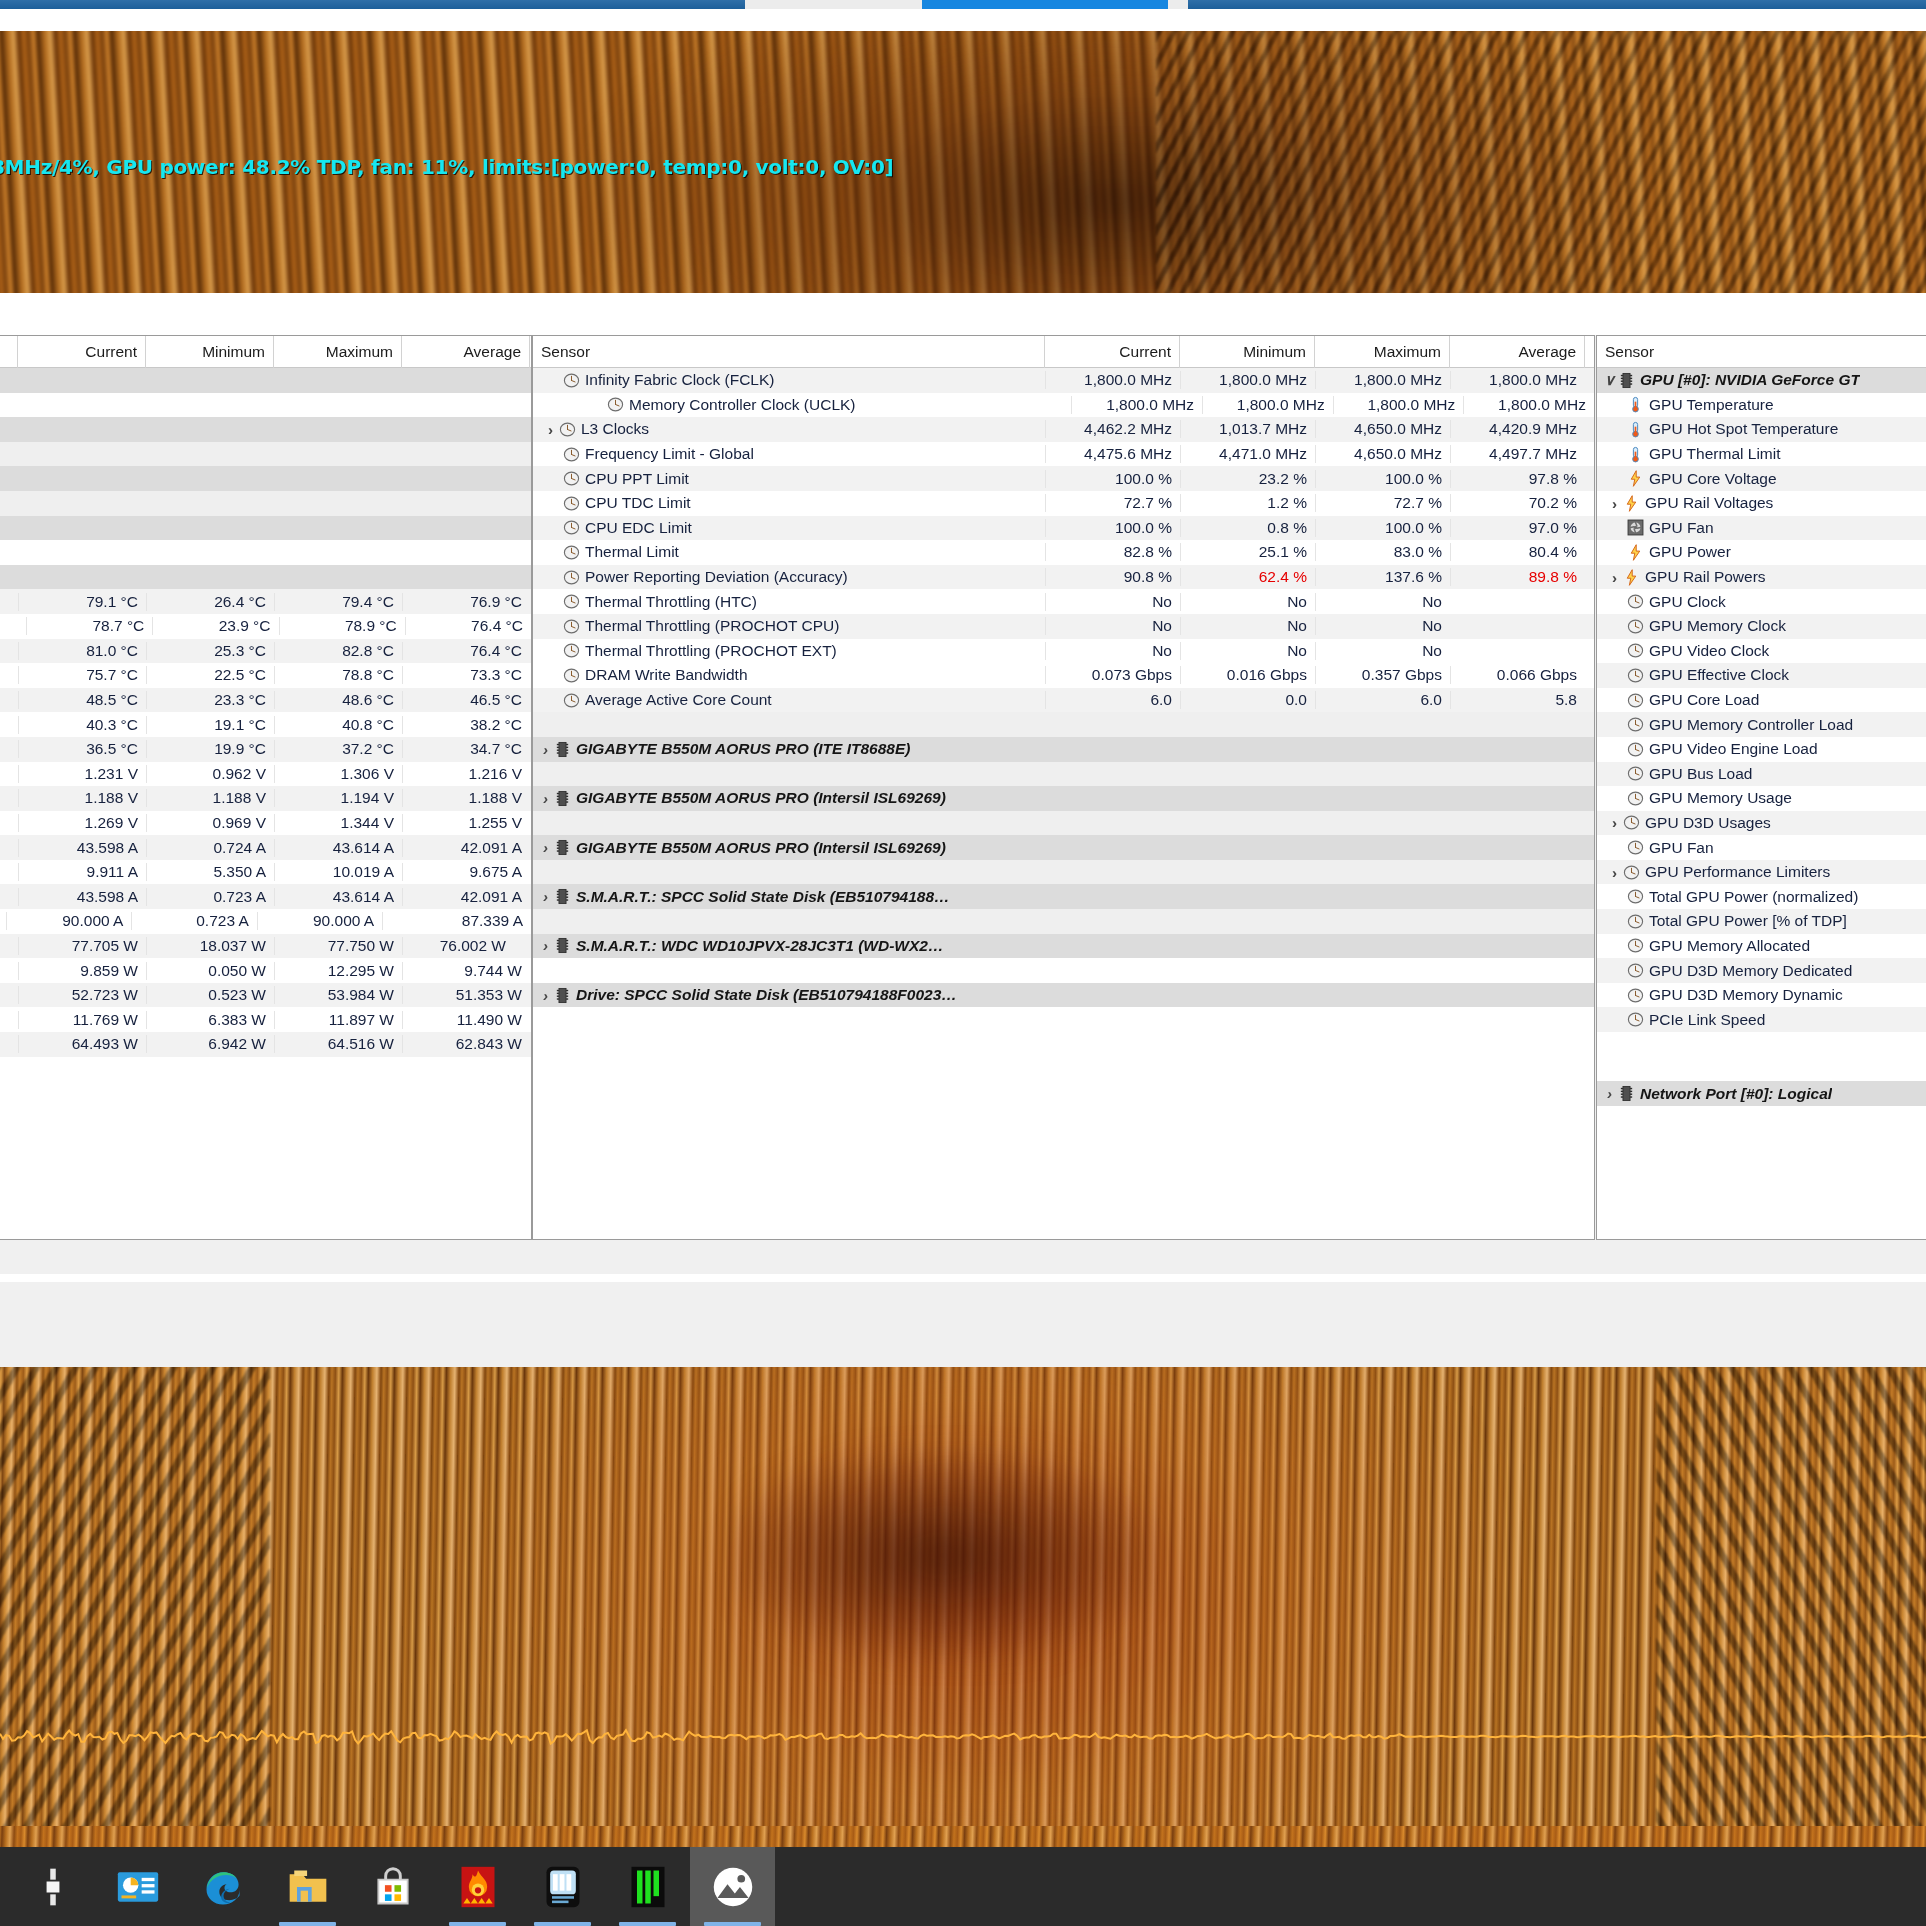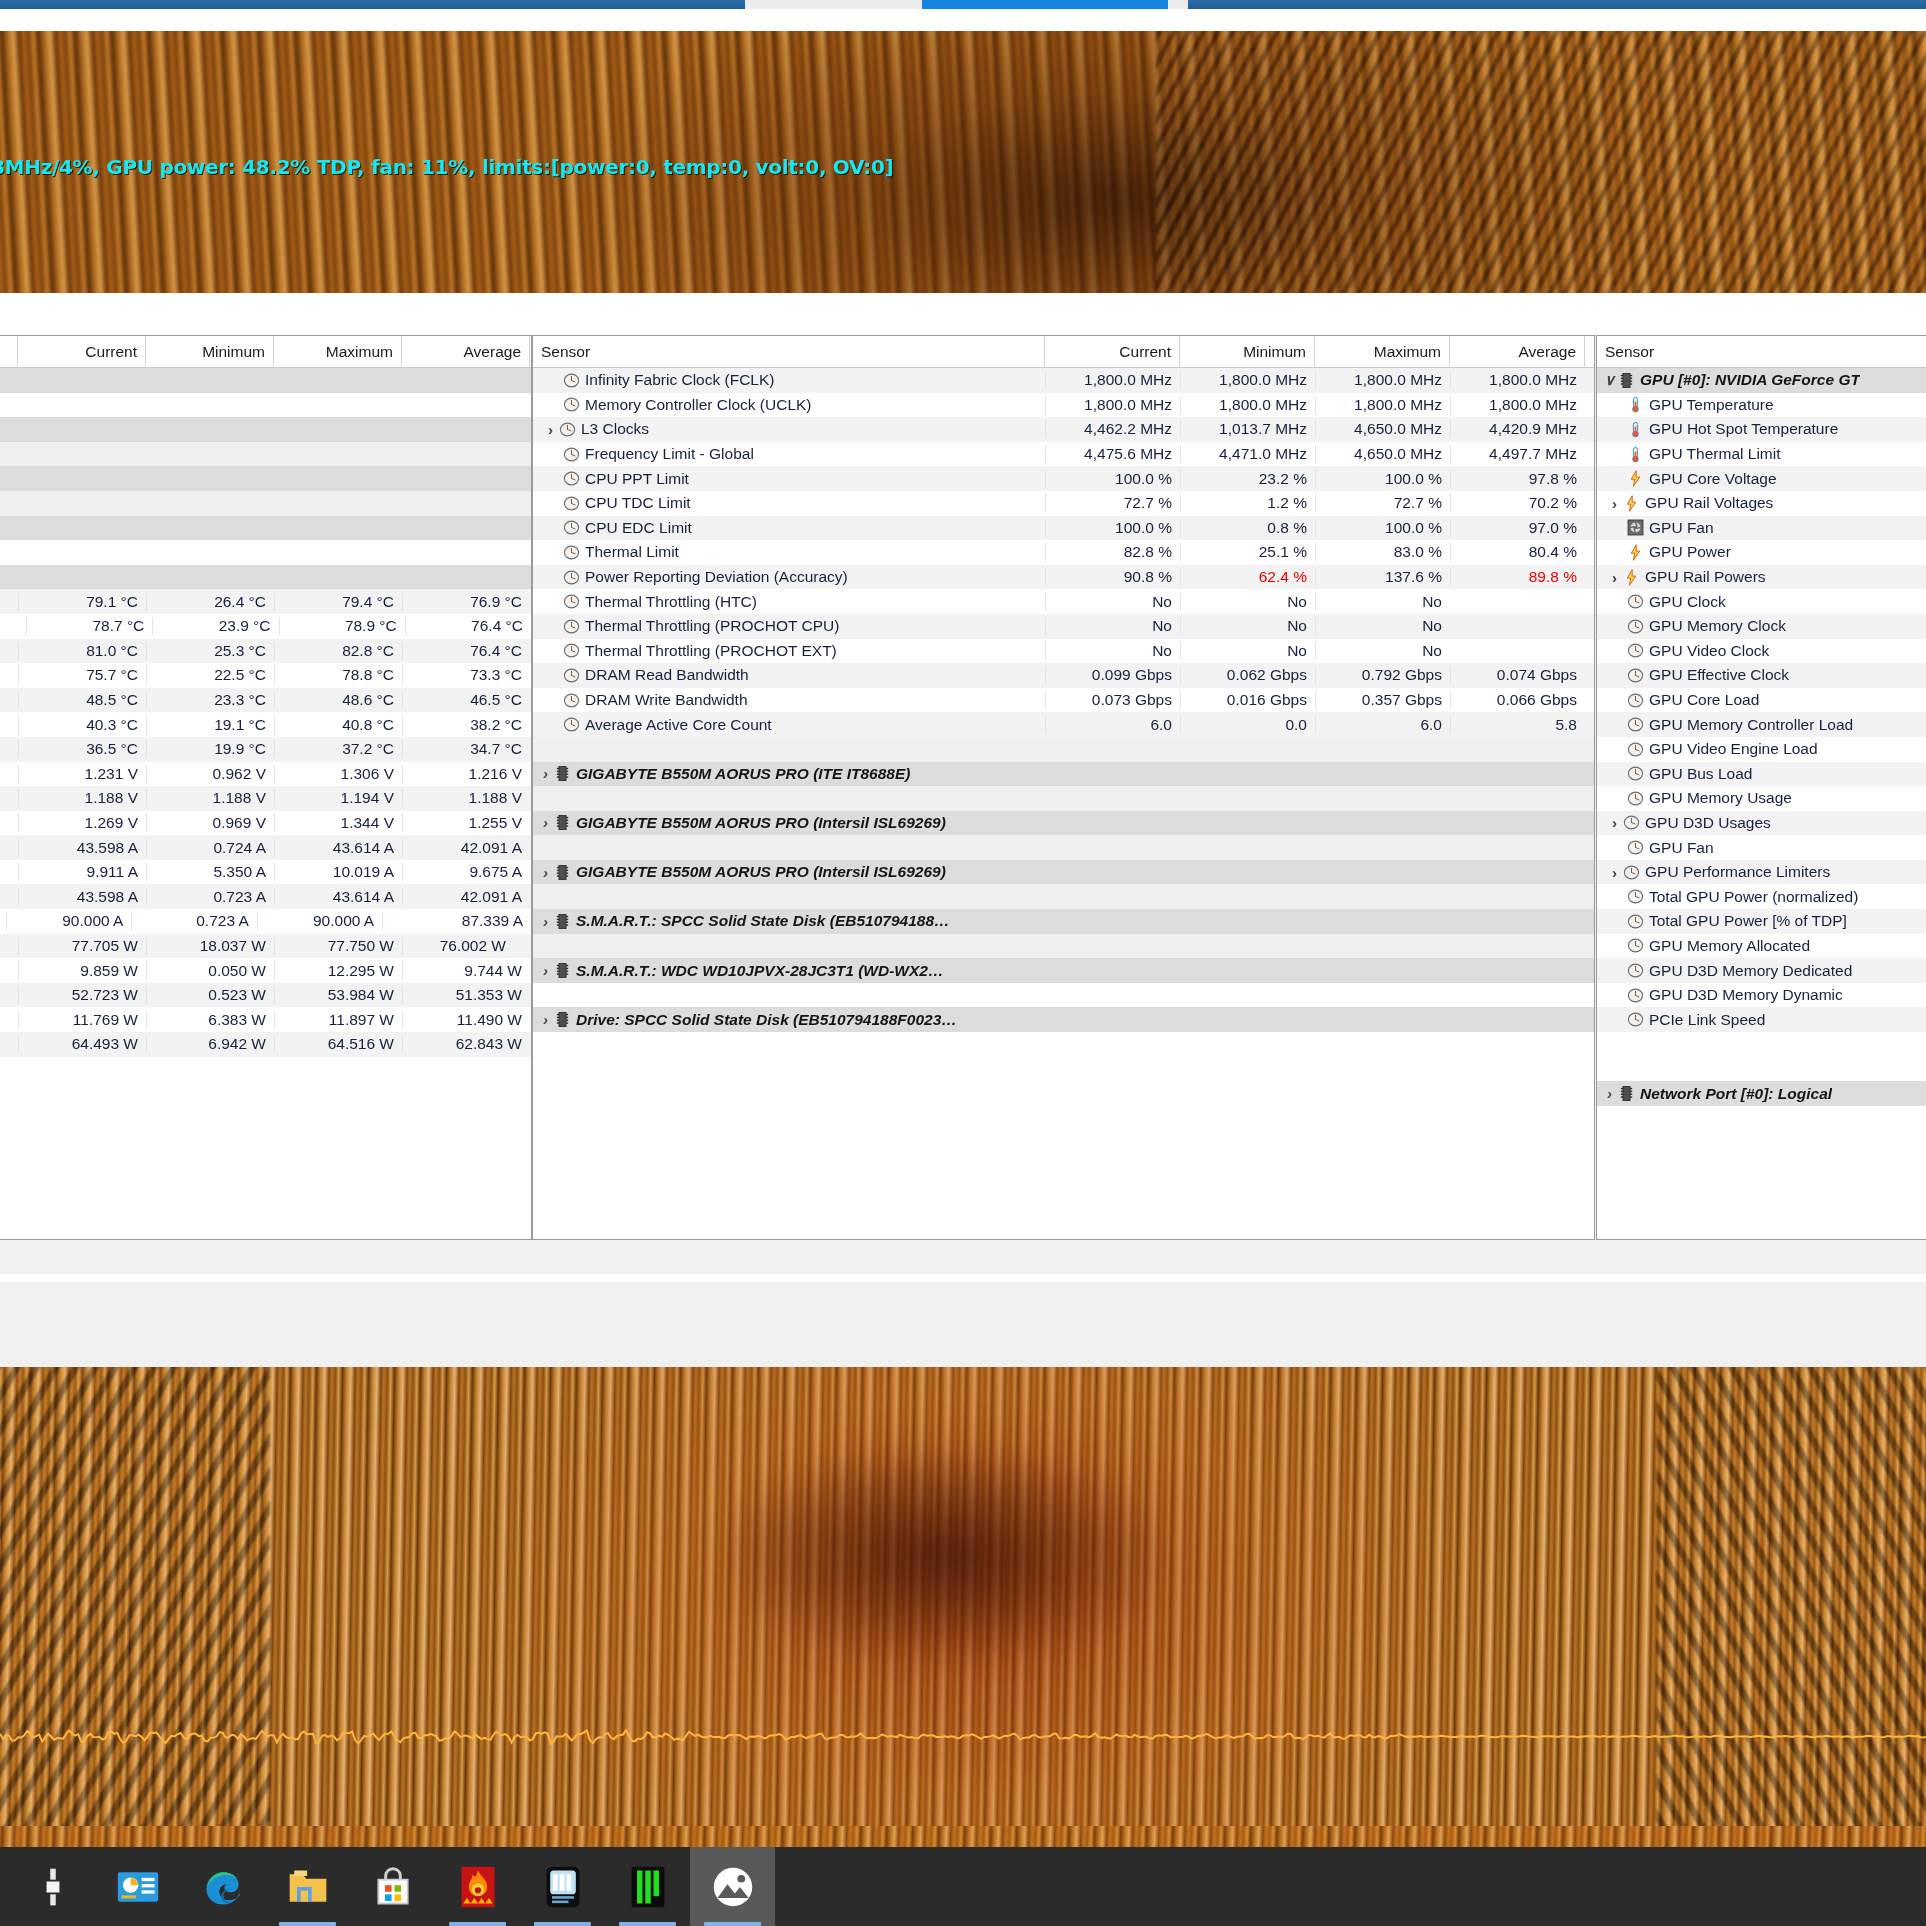--- a/index.html
+++ b/index.html
@@ -488,21 +488,21 @@
               </svg>
             </span>
             <span class="lbl">Infinity Fabric Clock (FCLK)</span>
           </div>
           <div class="c-num" style="width: 135px;">1,800.0 MHz</div>
           <div class="c-num" style="width: 135px;">1,800.0 MHz</div>
           <div class="c-num" style="width: 135px;">1,800.0 MHz</div>
           <div class="c-num" style="width: 135px;">1,800.0 MHz</div>
         </div>
         <div class="row">
-          <div class="c-name" style="width: 512px;">
+          <div class="c-name" style="width: 512px; margin-left: 44px;">
             <span class="chev empty" style="margin-left: 9px;">›</span>
             <span style="display: inline-block; width: 4px;"></span>
             <span class="ico">
               <svg viewBox="0 0 24 24">
                 <ellipse cx="12" cy="12" rx="10" ry="9" fill="#f2f2f2" stroke="#6d6d6d" stroke-width="1.6"></ellipse>
                 <path d="M12 12 L12 6 M12 12 L17 14" stroke="#8a5a2a" stroke-width="1.4" fill="none" stroke-linecap="round"></path>
               </svg>
             </span>
             <span class="lbl">Memory Controller Clock (UCLK)</span>
           </div>
@@ -672,37 +672,20 @@
                 <ellipse cx="12" cy="12" rx="10" ry="9" fill="#f2f2f2" stroke="#6d6d6d" stroke-width="1.6"></ellipse>
                 <path d="M12 12 L12 6 M12 12 L17 14" stroke="#8a5a2a" stroke-width="1.4" fill="none" stroke-linecap="round"></path>
               </svg>
             </span>
             <span class="lbl">Thermal Throttling (PROCHOT EXT)</span>
           </div>
           <div class="c-num" style="width: 135px;">No</div>
           <div class="c-num" style="width: 135px;">No</div>
           <div class="c-num" style="width: 135px;">No</div>
           <div class="c-num" style="width: 135px;"></div>
-        </div>
-        <div class="row alt">
-          <div class="c-name" style="width: 512px;">
-            <span class="chev empty" style="margin-left: 9px;">›</span>
-            <span style="display: inline-block; width: 4px;"></span>
-            <span class="ico">
-              <svg viewBox="0 0 24 24">
-                <ellipse cx="12" cy="12" rx="10" ry="9" fill="#f2f2f2" stroke="#6d6d6d" stroke-width="1.6"></ellipse>
-                <path d="M12 12 L12 6 M12 12 L17 14" stroke="#8a5a2a" stroke-width="1.4" fill="none" stroke-linecap="round"></path>
-              </svg>
-            </span>
-            <span class="lbl">DRAM Read Bandwidth</span>
-          </div>
-          <div class="c-num" style="width: 135px;">0.099 Gbps</div>
-          <div class="c-num" style="width: 135px;">0.062 Gbps</div>
-          <div class="c-num" style="width: 135px;">0.792 Gbps</div>
-          <div class="c-num" style="width: 135px;">0.074 Gbps</div>
         </div>
         <div class="row">
           <div class="c-name" style="width: 512px;">
             <span class="chev empty" style="margin-left: 9px;">›</span>
             <span style="display: inline-block; width: 4px;"></span>
             <span class="ico">
               <svg viewBox="0 0 24 24">
                 <ellipse cx="12" cy="12" rx="10" ry="9" fill="#f2f2f2" stroke="#6d6d6d" stroke-width="1.6"></ellipse>
                 <path d="M12 12 L12 6 M12 12 L17 14" stroke="#8a5a2a" stroke-width="1.4" fill="none" stroke-linecap="round"></path>
               </svg>

